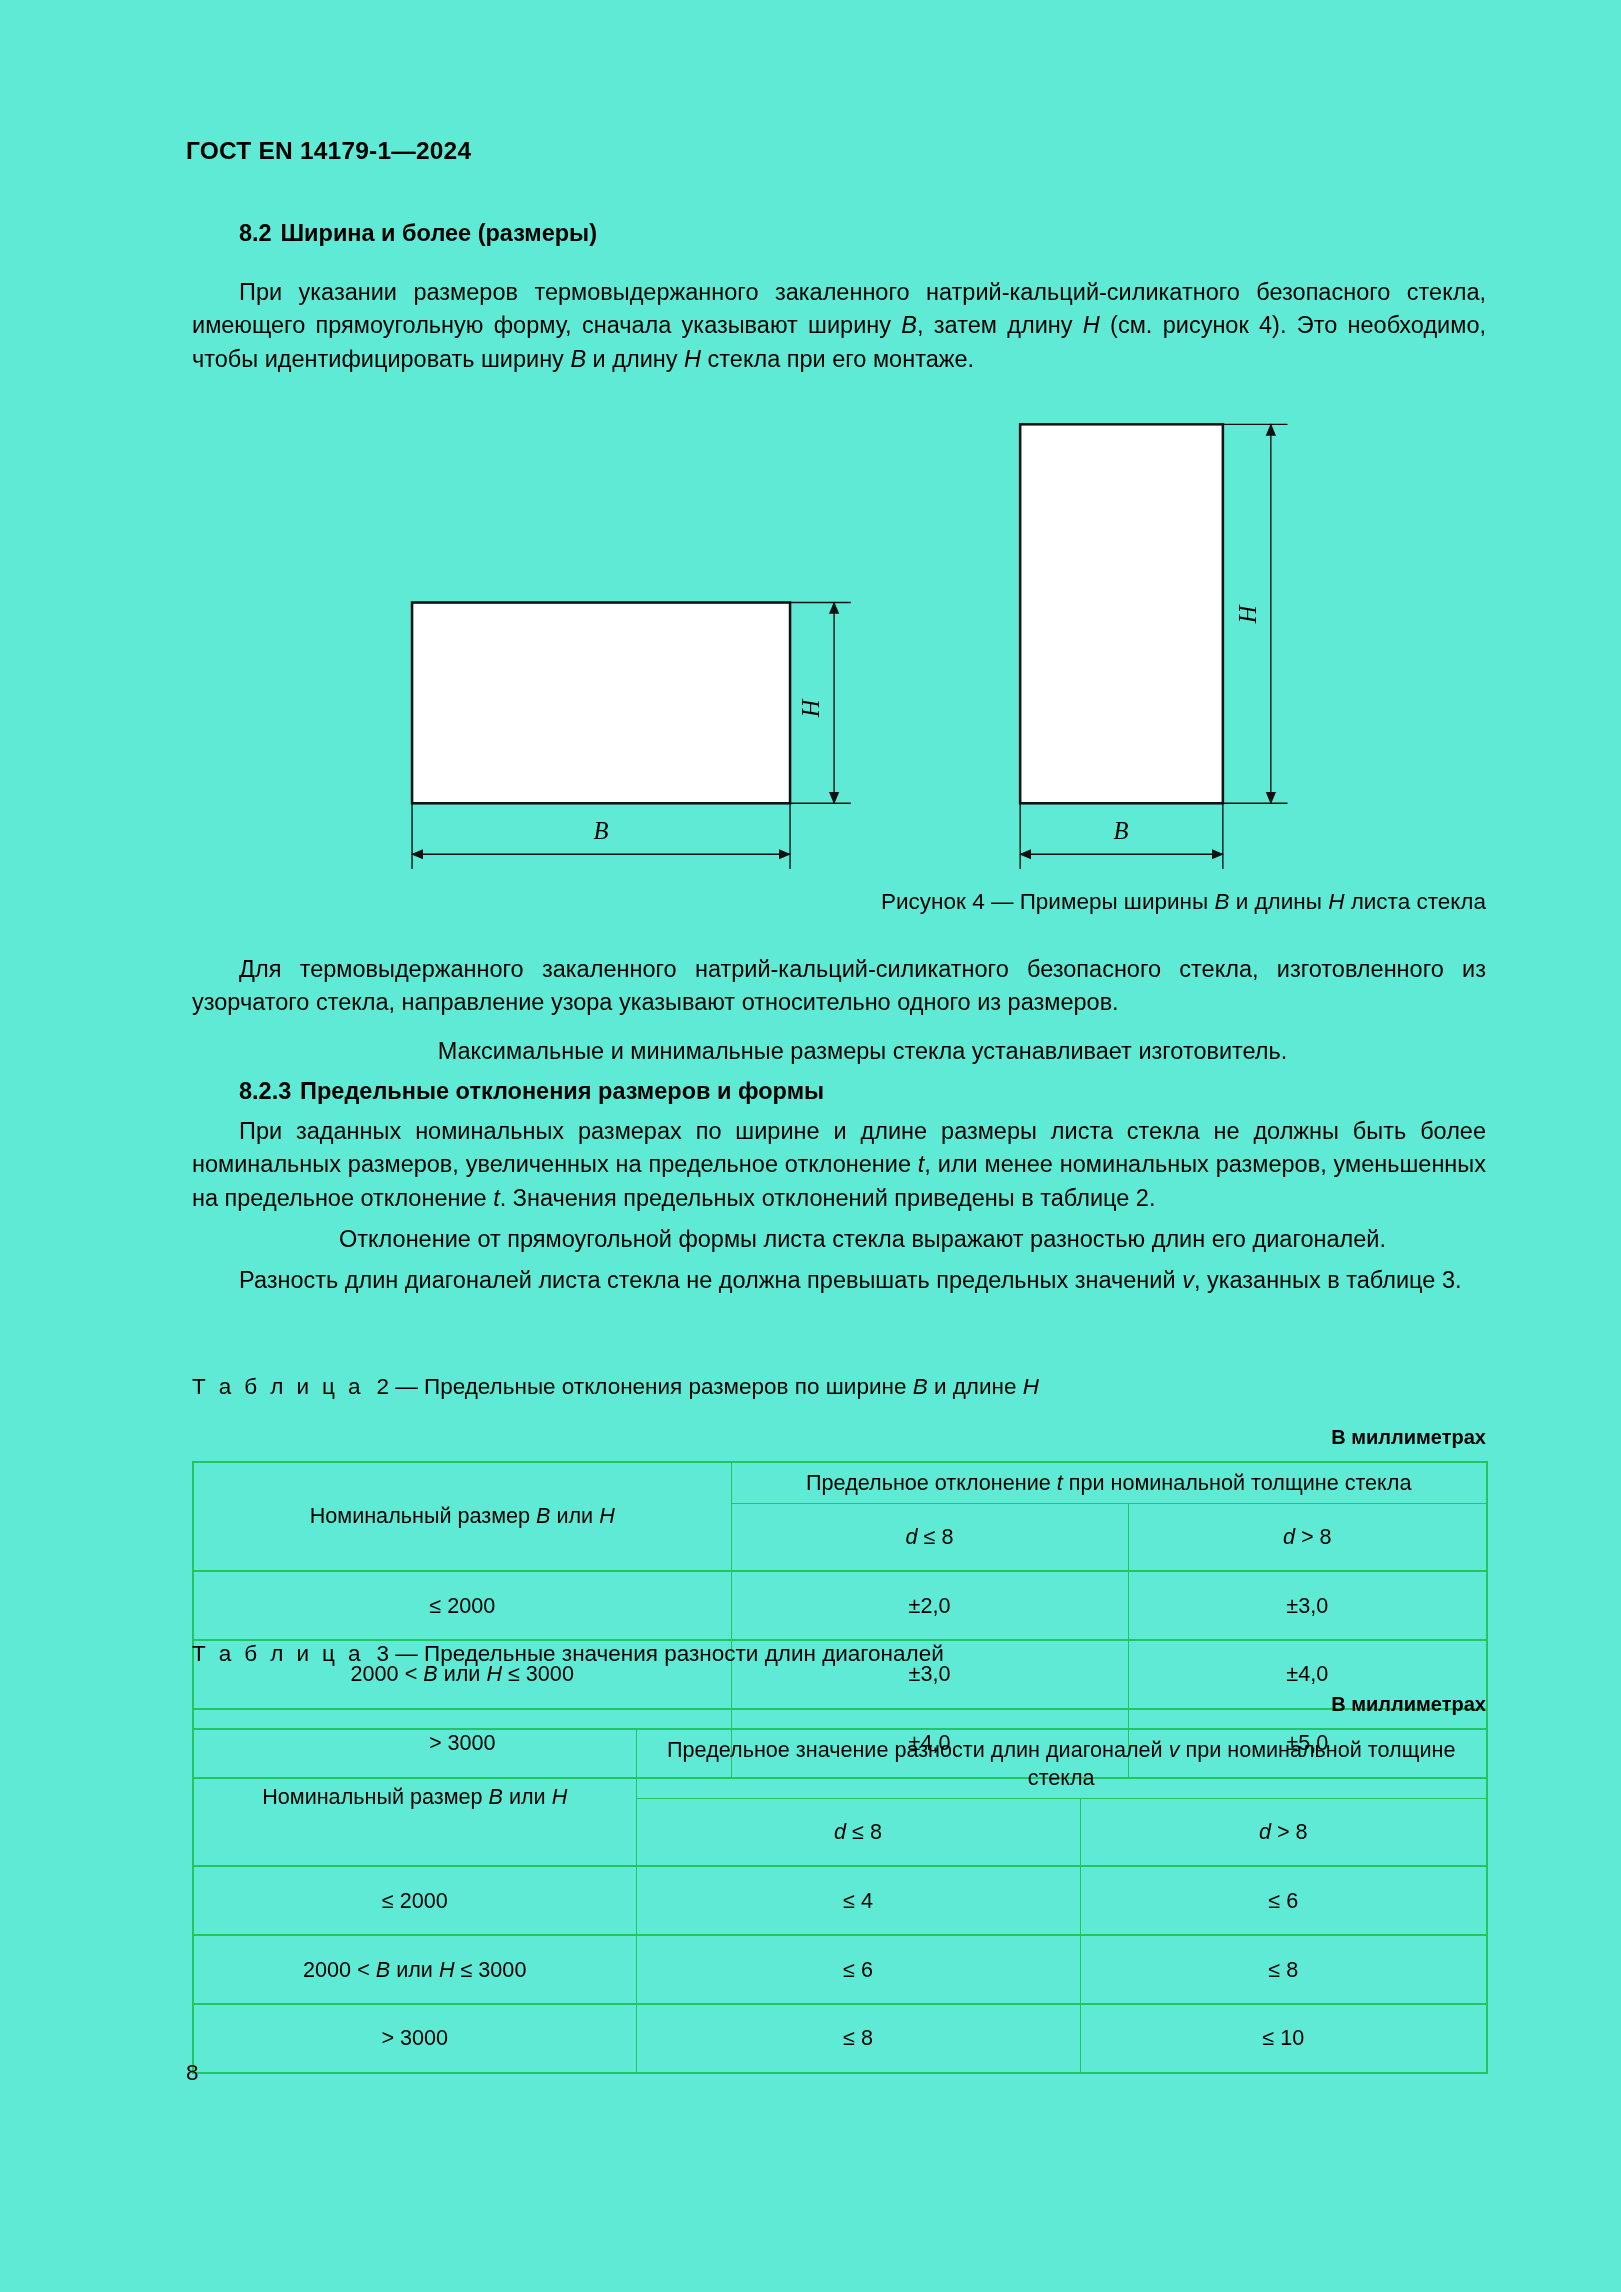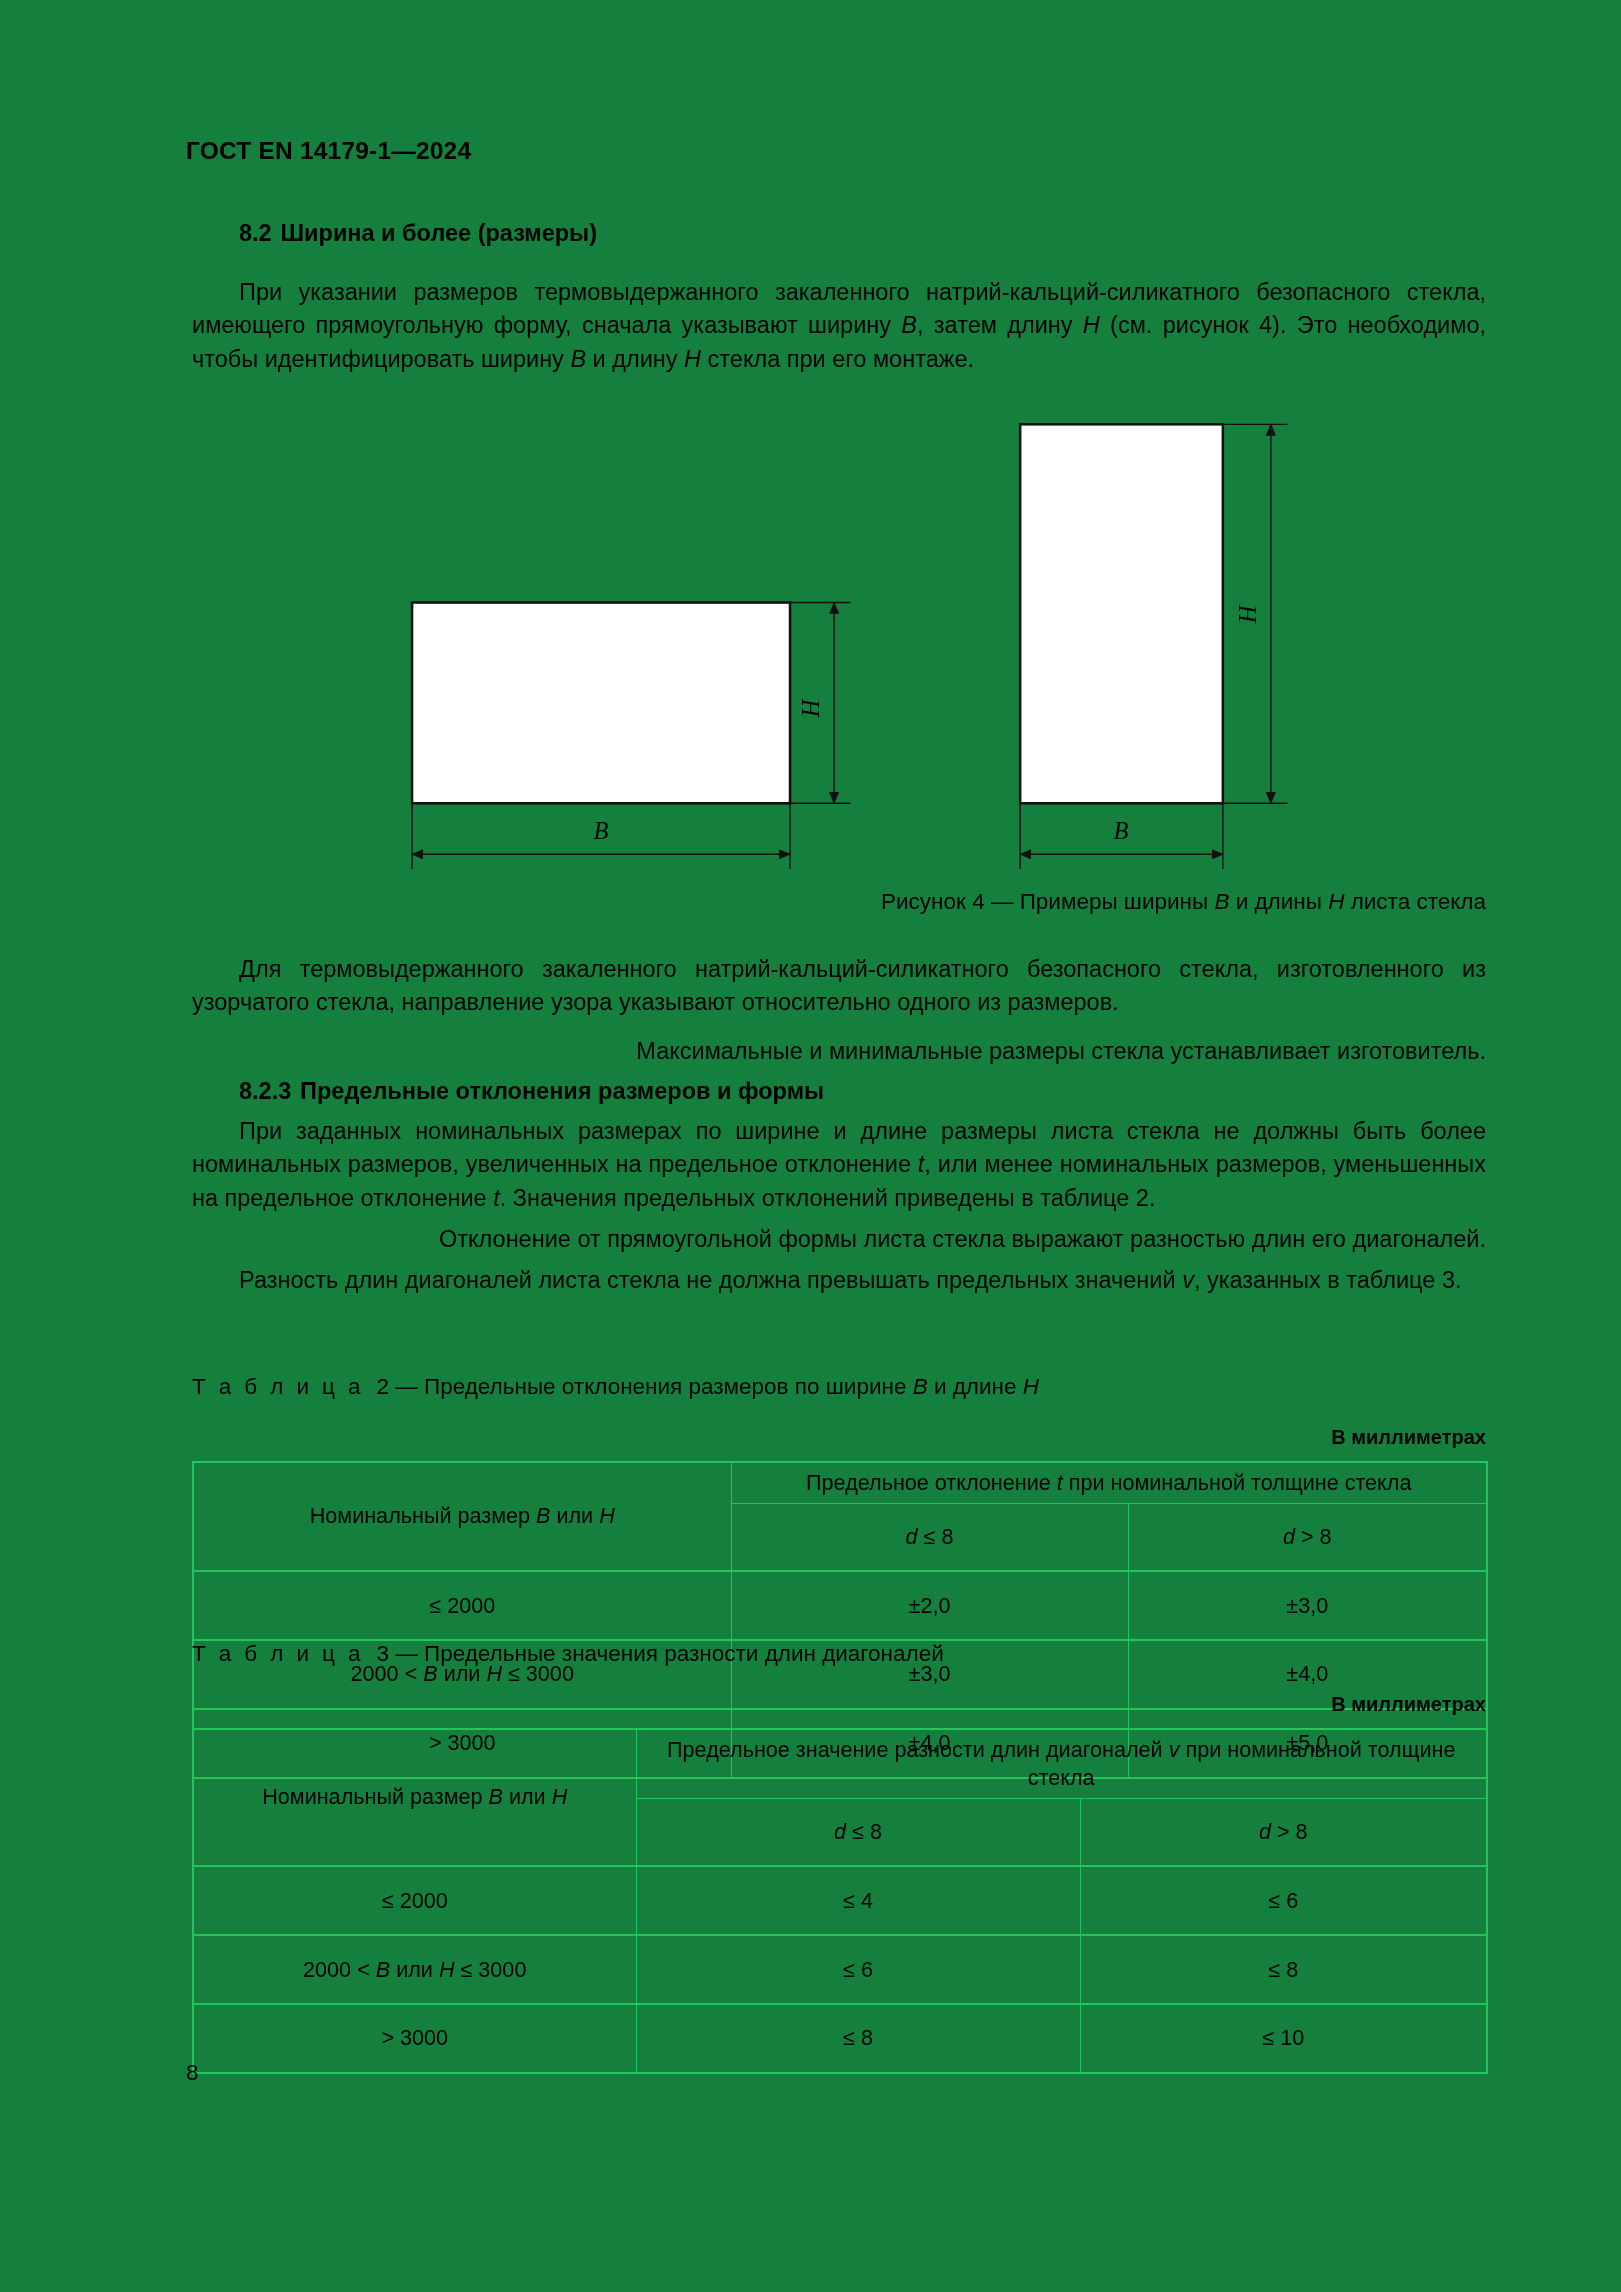--- a/index.html
+++ b/index.html
@@ -9,21 +9,21 @@
     background: #ffffff;
   }
   body {
     font-family: "Liberation Sans", sans-serif;
     color: #000000;
   }
   .page {
     position: relative;
     width: 1621px;
     height: 2293px;
-    background: #15803d;
+    background: #5eead4;
     overflow: hidden;
   }
 
   
   .running-head {
     position: absolute;
     left: 186px;
     top: 137px;
     font-size: 24.5px;
     font-weight: bold;
@@ -51,21 +51,21 @@
 
   p.body {
     font-size: 23.5px;
     margin: 0;
     padding: 0;
     line-height: 1.42;
     text-align: justify;
     text-indent: 47px;
     hyphens: manual;
   }
-  p.body.nojust { text-align: right; }
+  p.body.nojust { text-align: center; }
 
   .sp-8  { height: 7.8px; }
   .sp-20 { height: 19.6px; }
 
   i.var { font-style: italic; }
 
   
   .figure-wrap {
     position: absolute;
     left: 192px;

